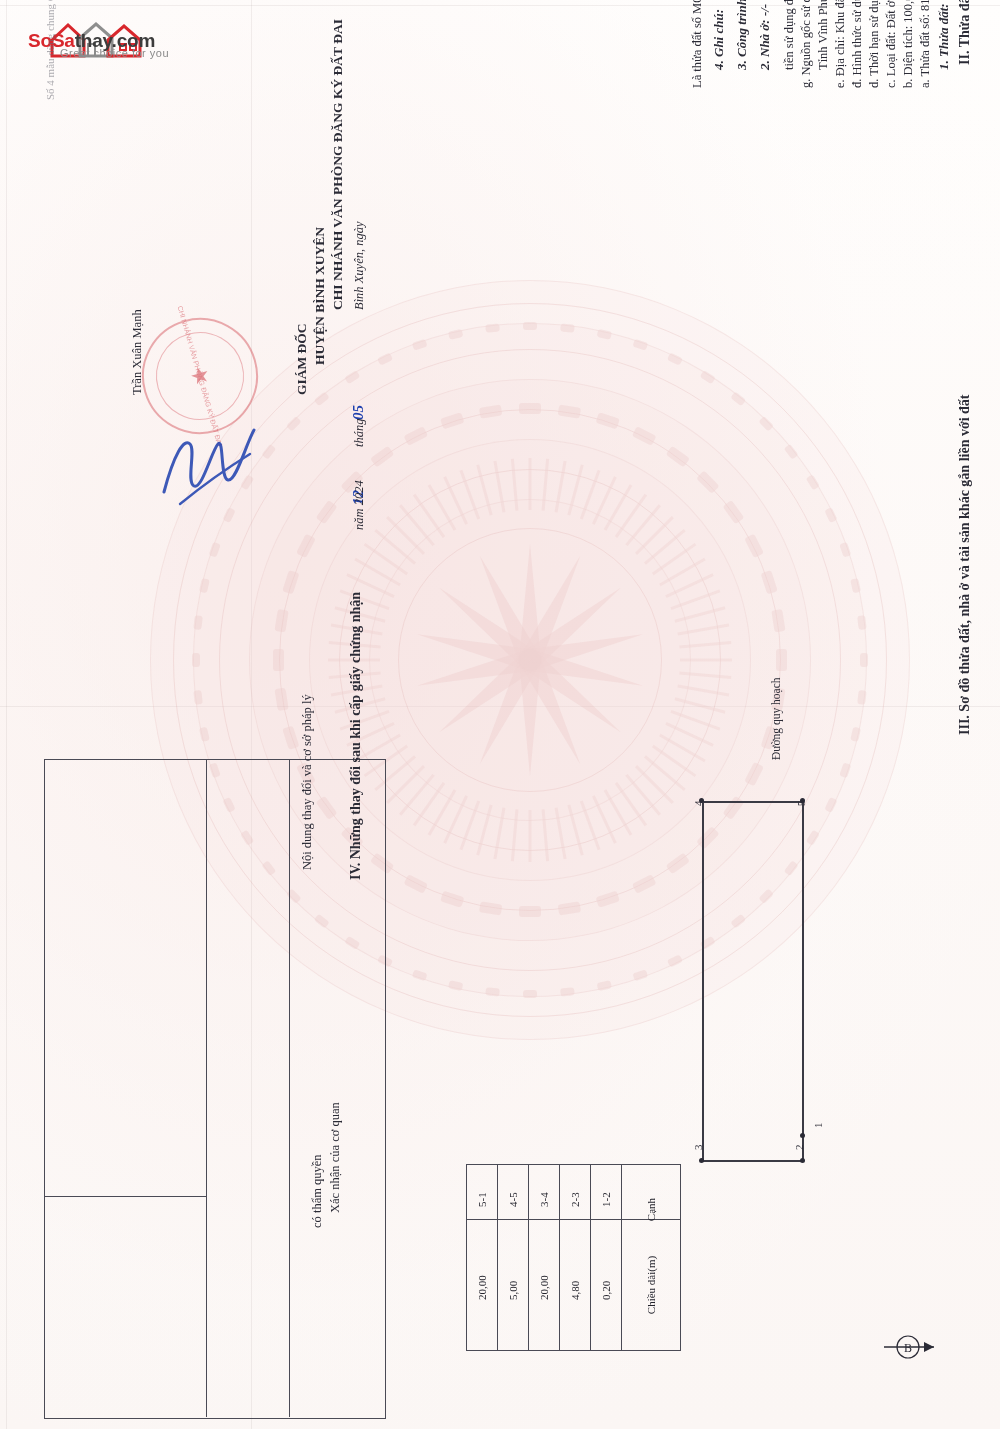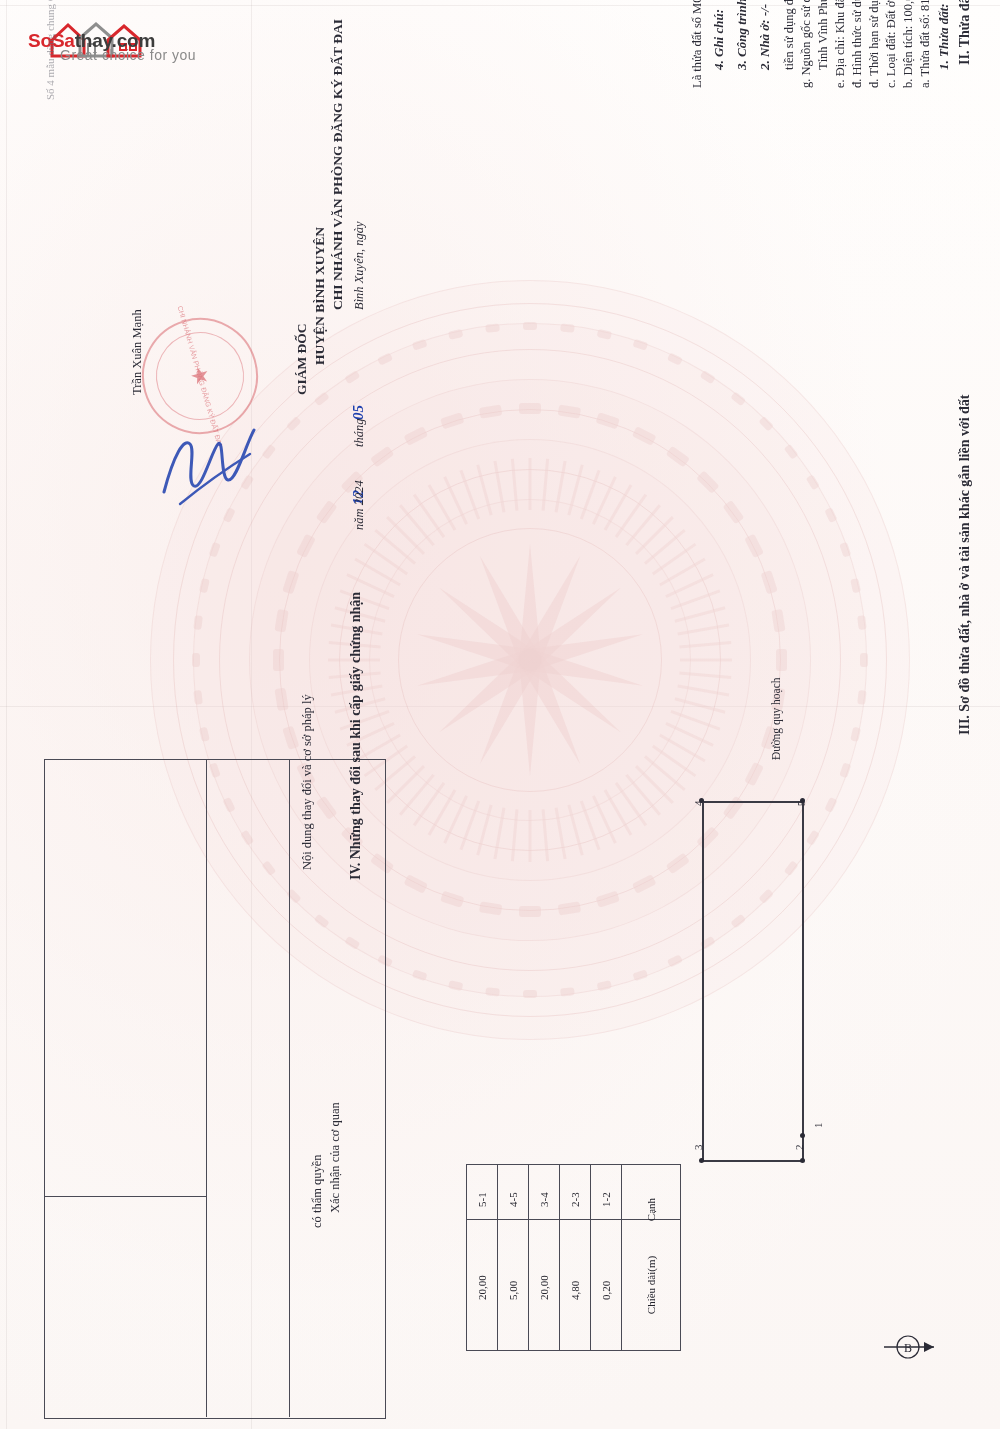--- a/index.html
+++ b/index.html
@@ -105,21 +105,21 @@
     font-weight: bold;
     color: #3c3c3c;
     letter-spacing: -0.2px;
   }
   .logo-text .red { color: #d8272c; }
   .logo-sub {
     position: absolute;
     left: 60px;
     top: 47px;
     font-family: "Liberation Sans", sans-serif;
-    font-size: 14px;
+    font-size: 11px;
     color: #8a8a8a;
     letter-spacing: 0.5px;
     text-align: center;
   }
 
   
   .vt {
     position: absolute;
     transform-origin: 0 0;
     transform: rotate(-90deg);

